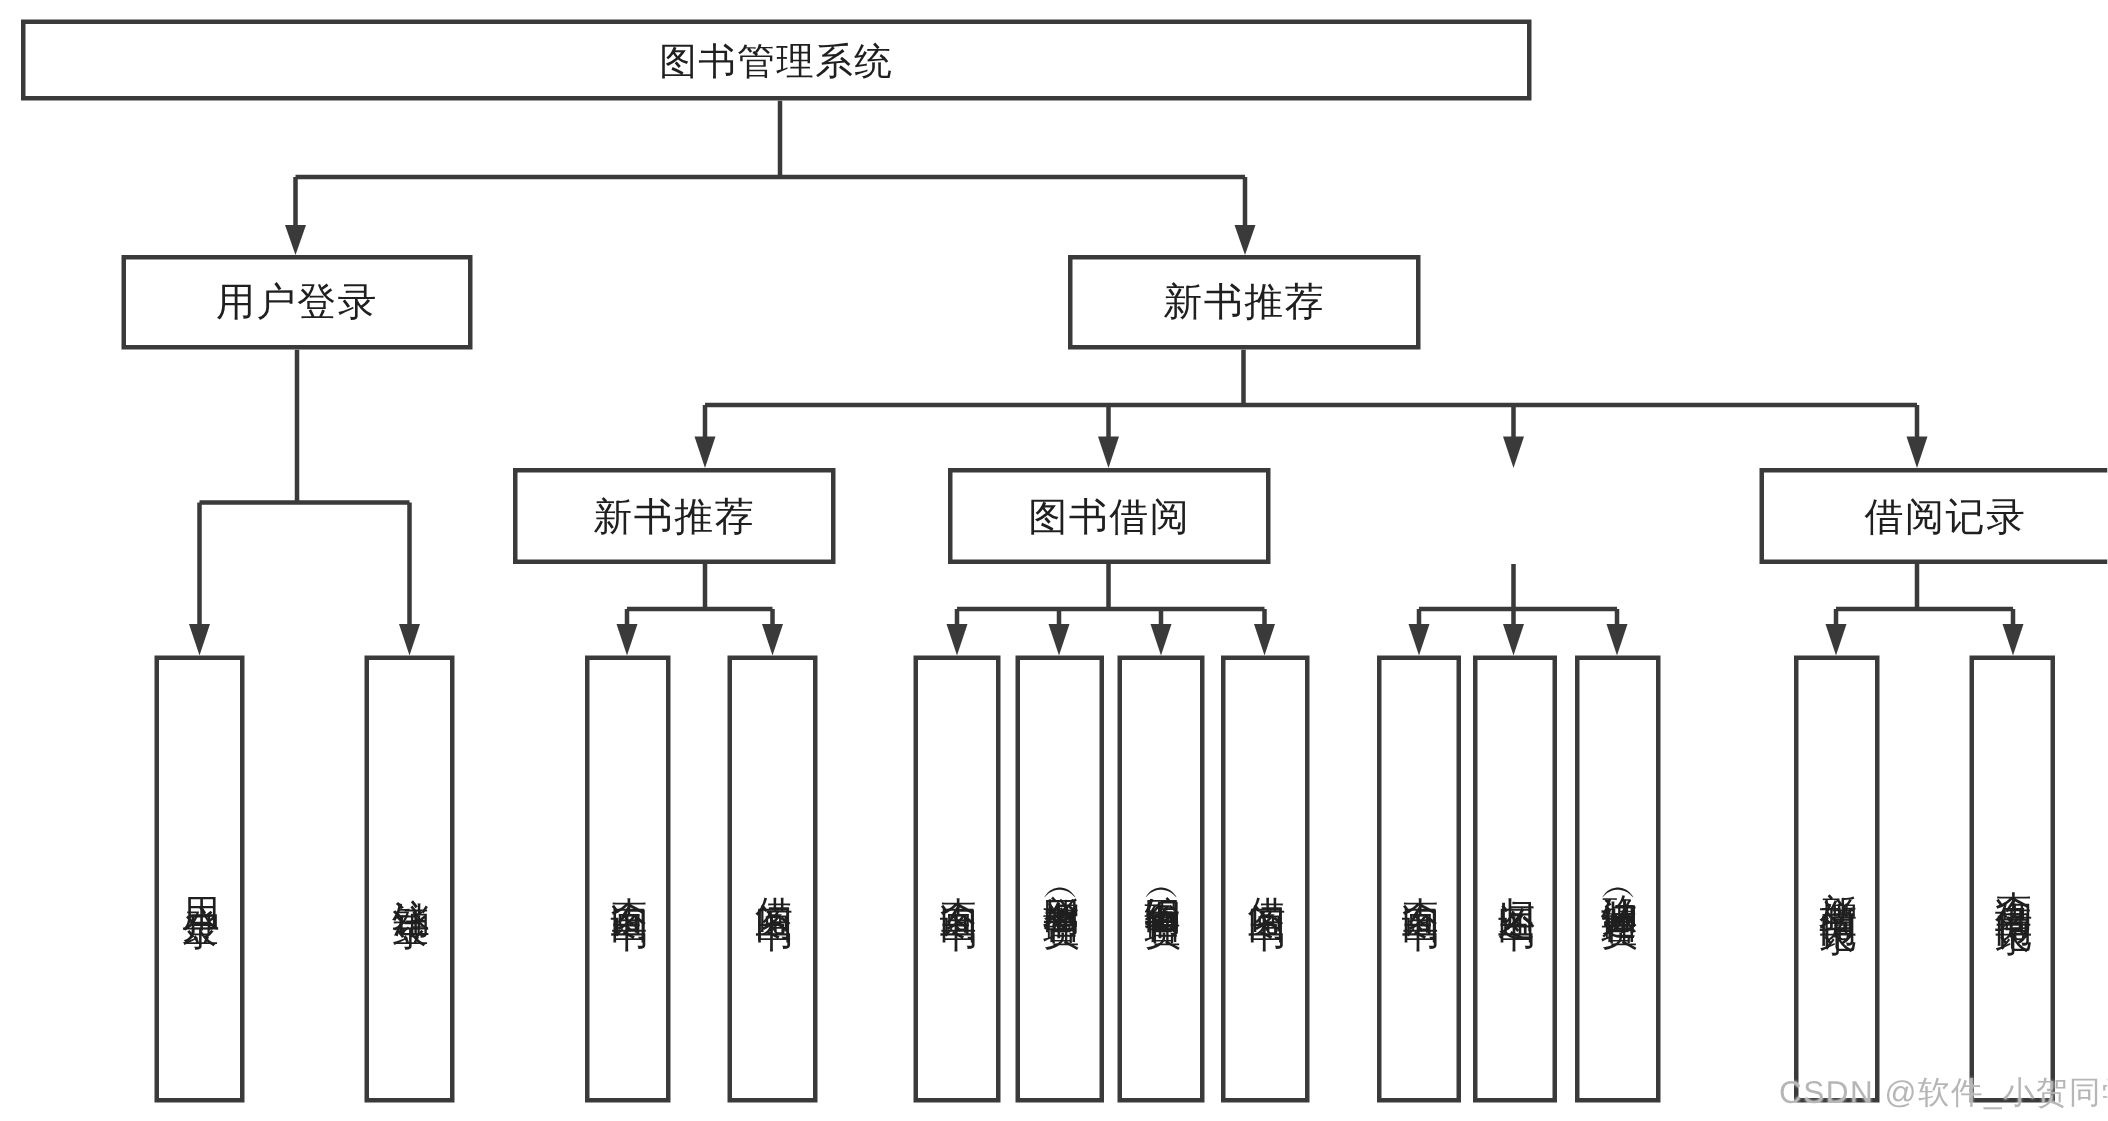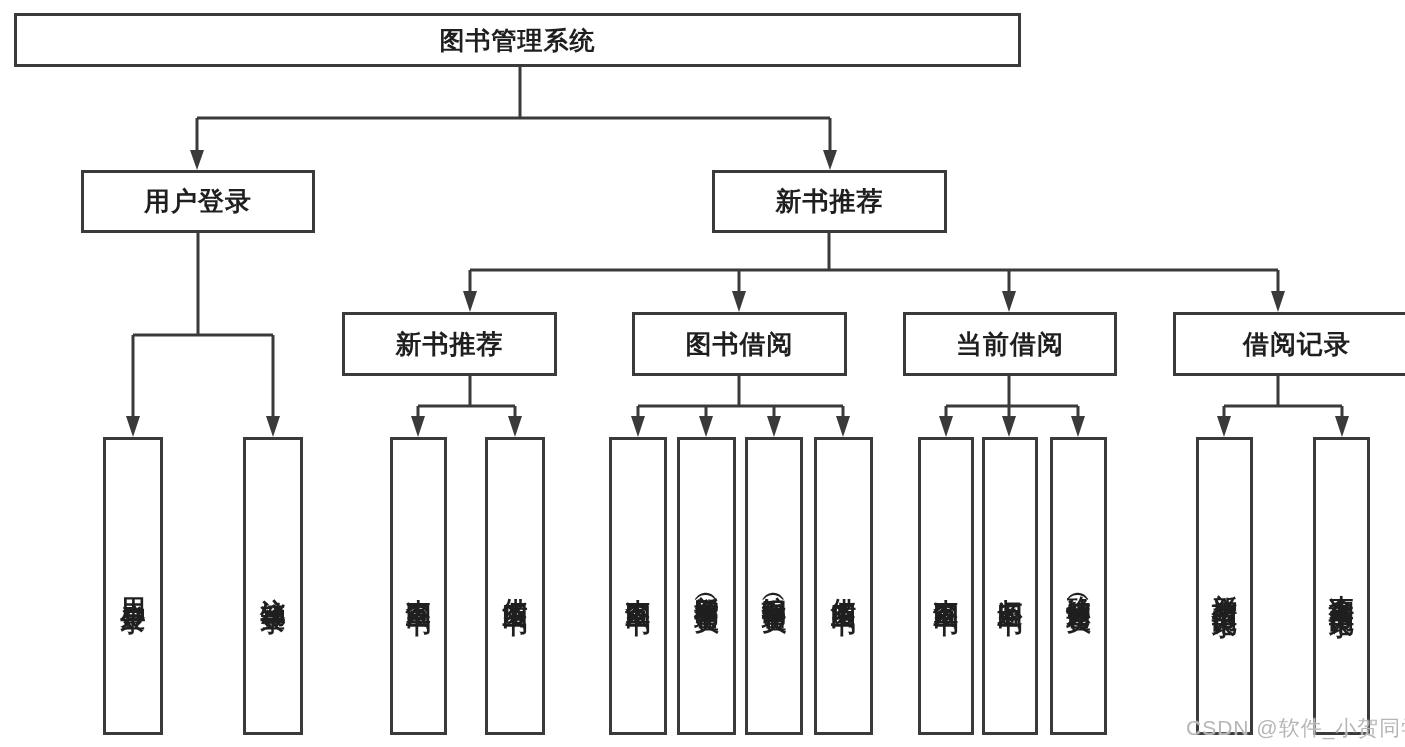--- a/index.html
+++ b/index.html
@@ -12,21 +12,20 @@
   }
   .node{
     position:absolute;
     background:#ffffff;
     border:3px solid #3a3a3a;
     box-sizing:border-box;
     display:flex;
     align-items:center;
     justify-content:center;
     color:#1f1f1f;
-    font-weight:bold;
   }
   .hlabel{
     font-size:26px;
     letter-spacing:1px;
     white-space:nowrap;
   }
   .root .hlabel{font-size:25px;}
   .leaf .vlabel{
     writing-mode:vertical-rl;
     text-orientation:mixed;
@@ -106,23 +105,20 @@
   <div class="node" style="left:712px;top:170px;width:235px;height:63px;">
     <span class="hlabel">新书推荐</span>
   </div>
 
   <div class="node" style="left:342px;top:312px;width:215px;height:64px;">
     <span class="hlabel">新书推荐</span>
   </div>
   <div class="node" style="left:632px;top:312px;width:215px;height:64px;justify-content:center;">
     <span class="hlabel">图书借阅</span>
   </div>
-  <div class="node" style="left:903px;top:312px;width:214px;height:64px;">
-    <span class="hlabel">当前借阅</span>
-  </div>
   <div class="node" style="left:1173px;top:312px;width:248px;height:64px;justify-content:center;">
     <span class="hlabel">借阅记录</span>
   </div>
 
   <div class="node leaf" style="left:103px;top:437px;width:60px;height:298px;">
     <span class="vlabel">用户登录</span>
   </div>
   <div class="node leaf" style="left:243px;top:437px;width:60px;height:298px;">
     <span class="vlabel">注销登录</span>
   </div>

